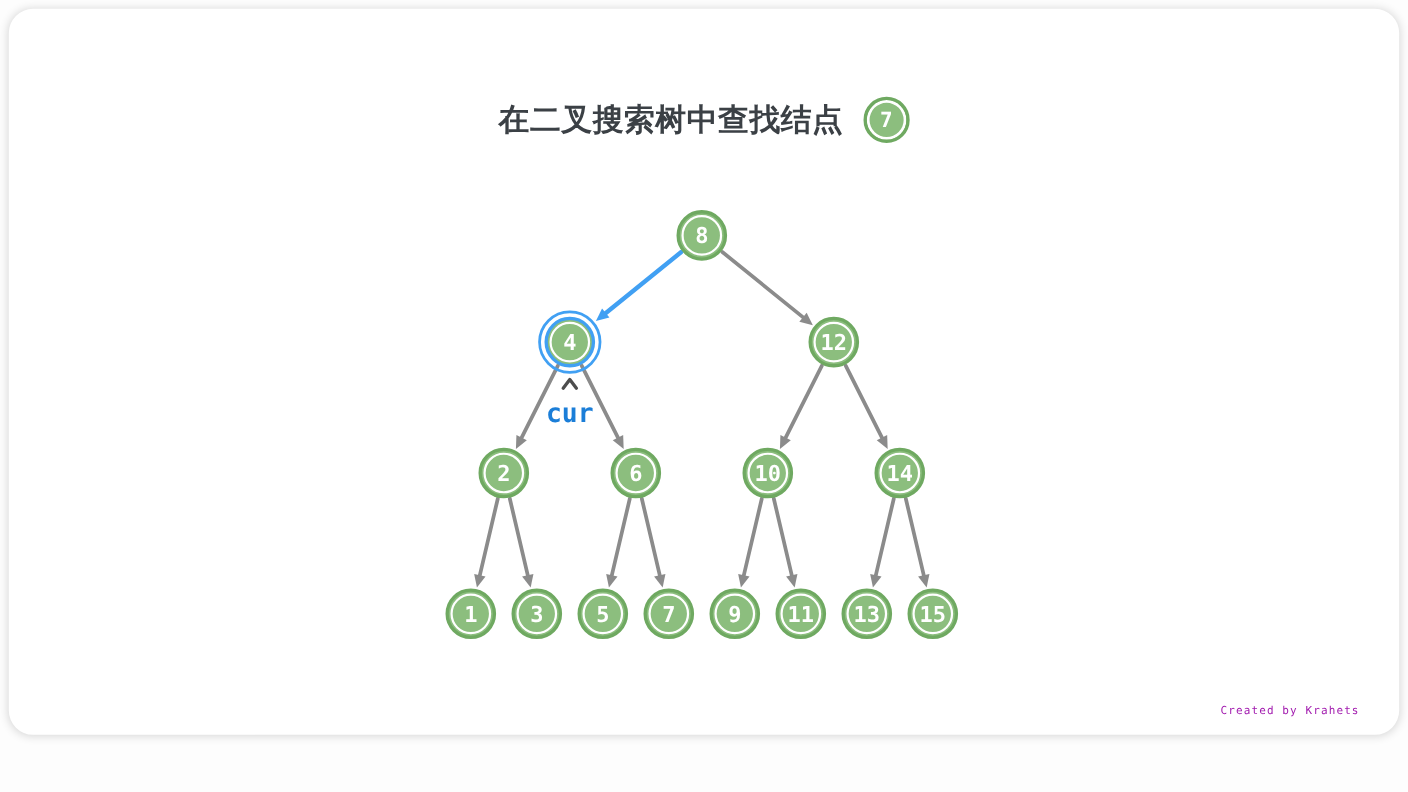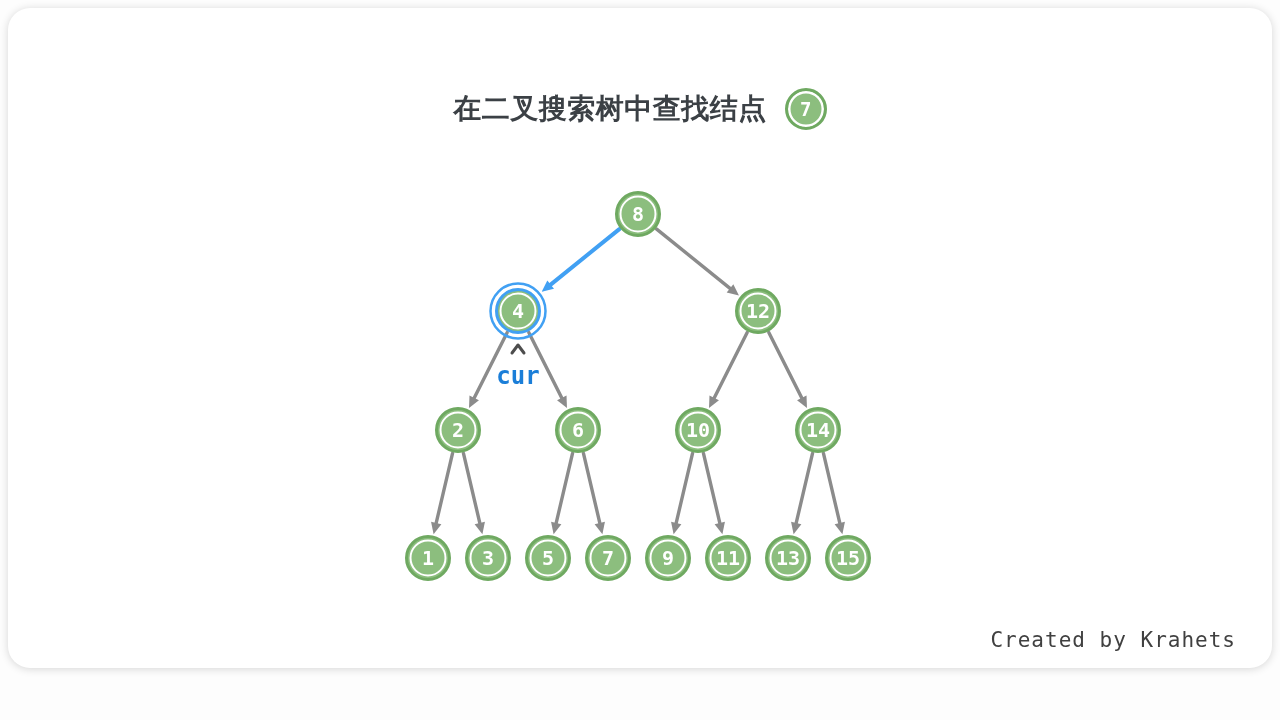--- a/index.html
+++ b/index.html
@@ -63,23 +63,23 @@
     position: absolute;
     left: 0;
     top: 0;
     z-index: 1;
   }
   .watermark {
     position: absolute;
     right: 44px;
     bottom: 24px;
     font-family: "DejaVu Sans Mono", "Liberation Mono", monospace;
-    font-size: 21px;
+    font-size: 10px;
     letter-spacing: 1px;
-    color: #404040;
+    color: #a21caf;
     z-index: 2;
   }
 </style>
 </head>
 <body>
 
 <div class="stage">
   <div class="card"></div>
 
   <div class="title-row">

